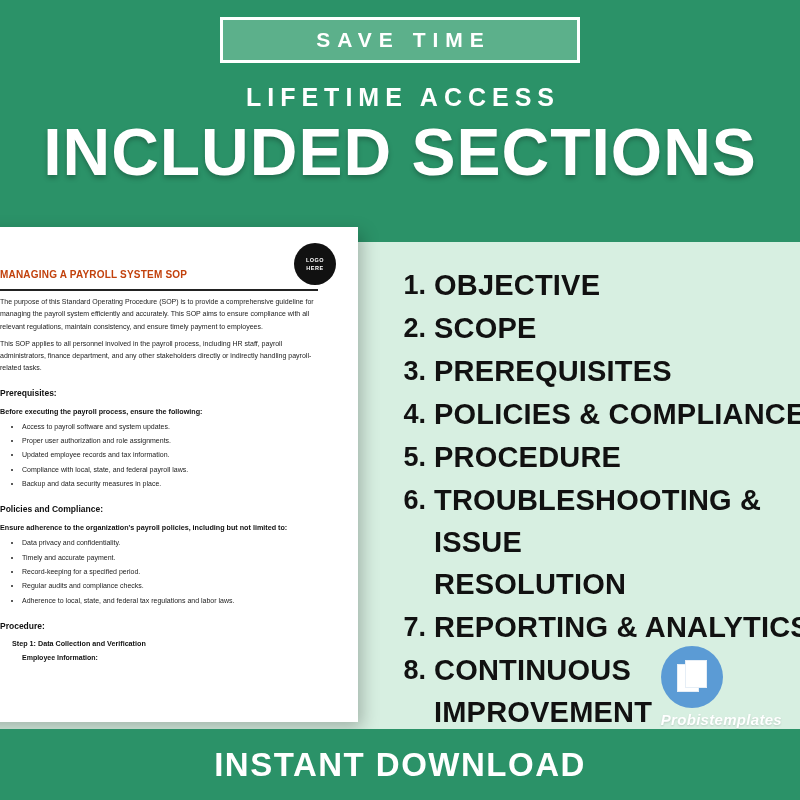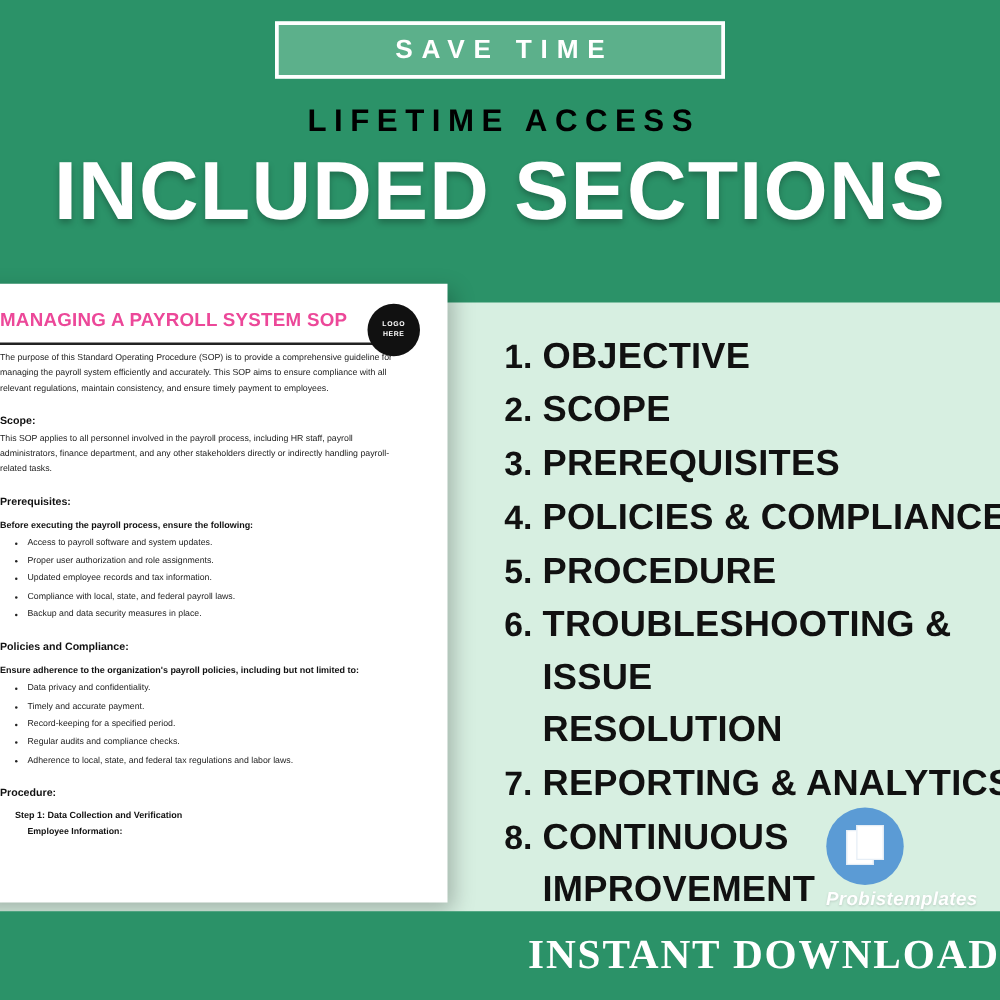--- a/index.html
+++ b/index.html
@@ -31,21 +31,21 @@
   }
   .save-time-text {
     color: #ffffff;
     font-size: 21px;
     font-weight: bold;
     letter-spacing: 7px;
     text-indent: 7px;
   }
   .lifetime {
     margin-top: 20px;
-    color: #000000;
+    color: #ffffff;
     font-size: 25px;
     font-weight: bold;
     letter-spacing: 6px;
     text-indent: 6px;
   }
   .included-sections {
     margin-top: 6px;
     color: #ffffff;
     font-size: 66px;
     font-weight: bold;
@@ -93,25 +93,25 @@
   .doc-card {
     position: absolute;
     top: 227px; left: -22px;
     width: 380px; height: 495px;
     background: #ffffff;
     box-shadow: 4px 6px 16px rgba(0,0,0,0.25);
     padding: 18px 20px 0 22px;
     overflow: hidden;
   }
   .doc-title {
-    font-size: 15px;
-    font-weight: bold;
-    color: #ec4899;
+    font-size: 10px;
+    font-weight: bold;
+    color: #c2410c;
     letter-spacing: 0.2px;
-    margin-top: 3px;
+    margin-top: 24px;
     padding-right: 56px;
   }
   .doc-rule {
     margin-top: 9px;
     border-bottom: 2px solid #222;
     width: 318px;
   }
   .logo-badge {
     position: absolute;
     top: 16px; right: 22px;
@@ -167,21 +167,21 @@
     color: #111;
     margin-top: 6px;
     padding-left: 22px;
   }
 
   
   .footer {
     position: absolute; bottom: 0; left: 0;
     width: 800px; height: 71px;
     background: #2b9268;
-    display: flex; align-items: center; justify-content: flex-end; font-family: Liberation Serif, serif;
+    display: flex; align-items: center; justify-content: center;
   }
   .footer-text {
     color: #ffffff;
     font-size: 33px;
     font-weight: bold;
     letter-spacing: 1.5px;
   }
 
   
   .brand {
@@ -273,21 +273,20 @@
     <div class="logo-badge">
       <span>LOGO</span>
       <span>HERE</span>
     </div>
 
     <div class="doc-title">MANAGING A PAYROLL SYSTEM SOP</div>
     <div class="doc-rule"></div>
 
     <div class="sec-para">The purpose of this Standard Operating Procedure (SOP) is to provide a comprehensive guideline for managing the payroll system efficiently and accurately. This SOP aims to ensure compliance with all relevant regulations, maintain consistency, and ensure timely payment to employees.</div>
 
-    <div class="sec-head">Scope:</div>
     <div class="sec-para">This SOP applies to all personnel involved in the payroll process, including HR staff, payroll administrators, finance department, and any other stakeholders directly or indirectly handling payroll-related tasks.</div>
 
     <div class="sec-head">Prerequisites:</div>
     <div class="sec-sub">Before executing the payroll process, ensure the following:</div>
     <ul class="bullets">
       <li>Access to payroll software and system updates.</li>
       <li>Proper user authorization and role assignments.</li>
       <li>Updated employee records and tax information.</li>
       <li>Compliance with local, state, and federal payroll laws.</li>
       <li>Backup and data security measures in place.</li>

